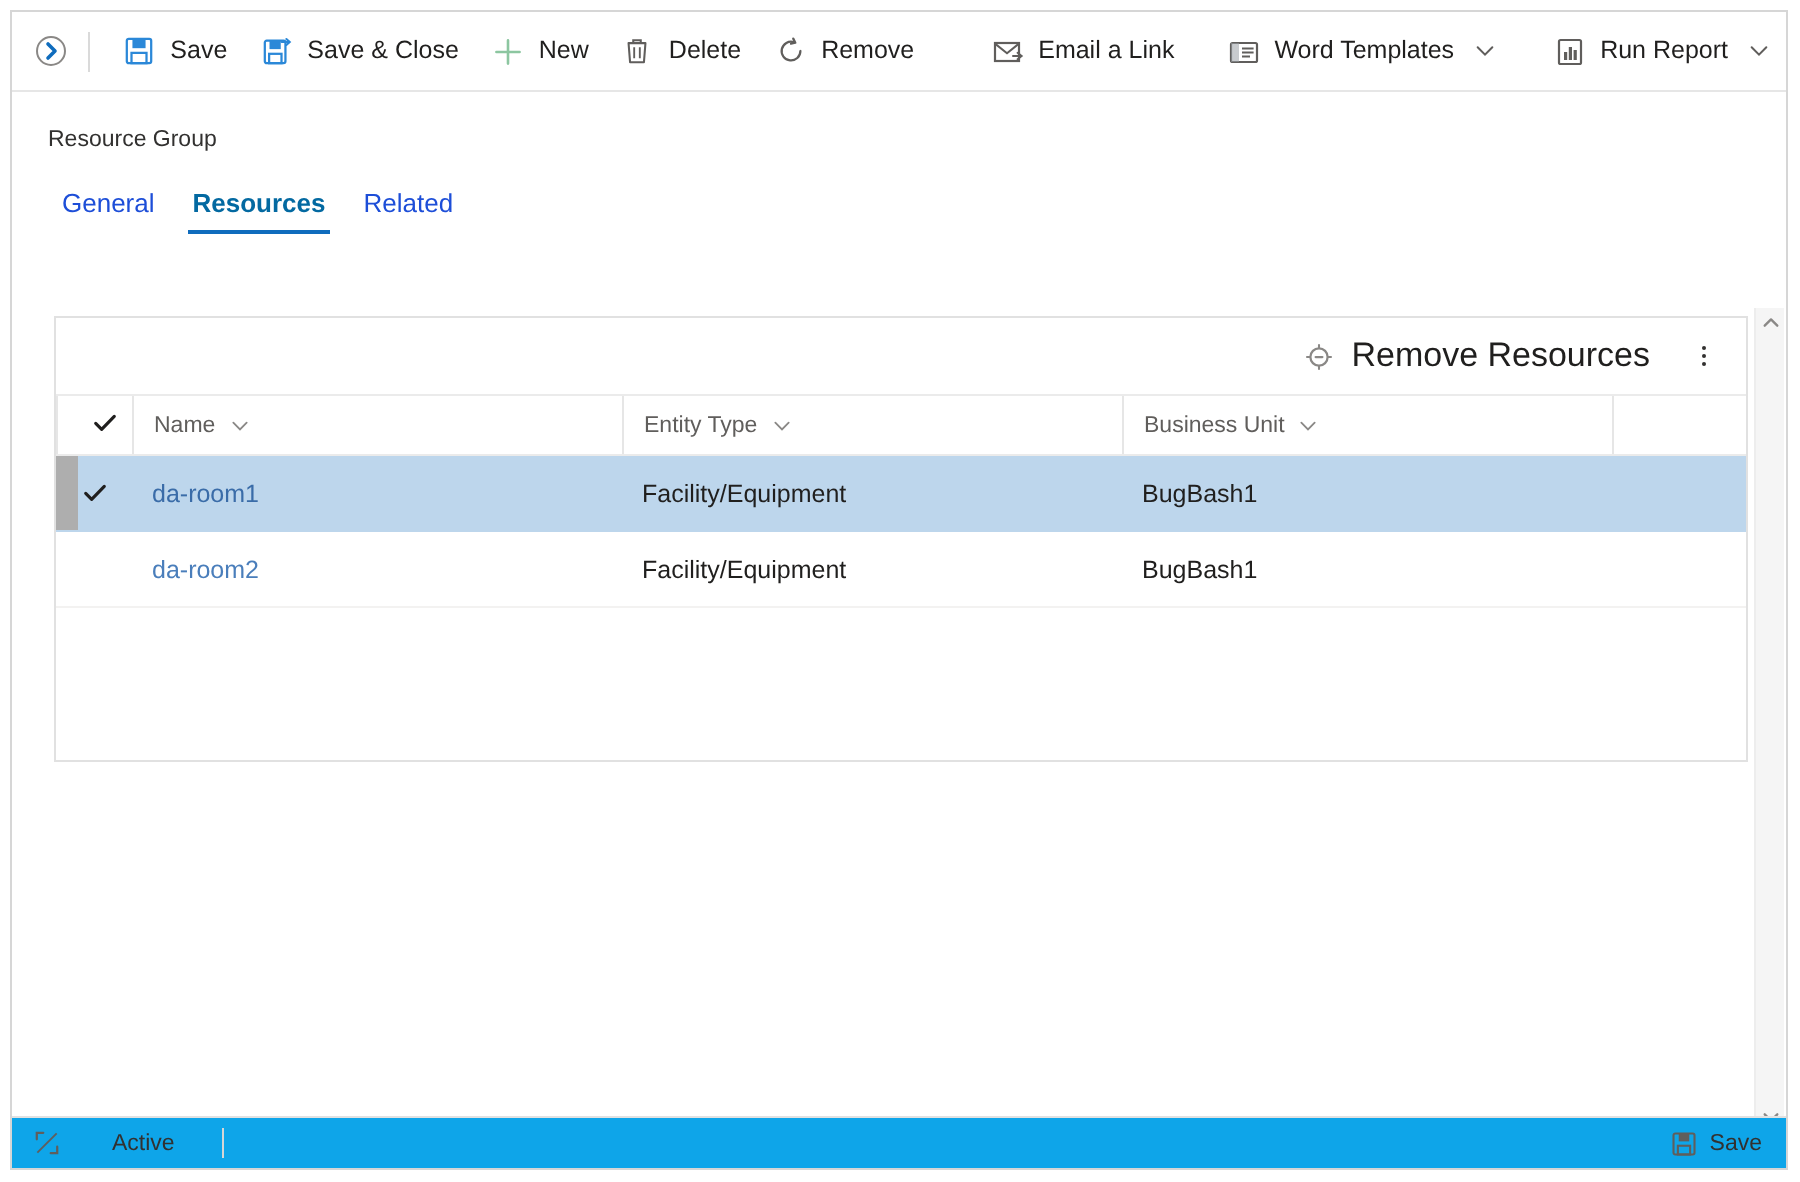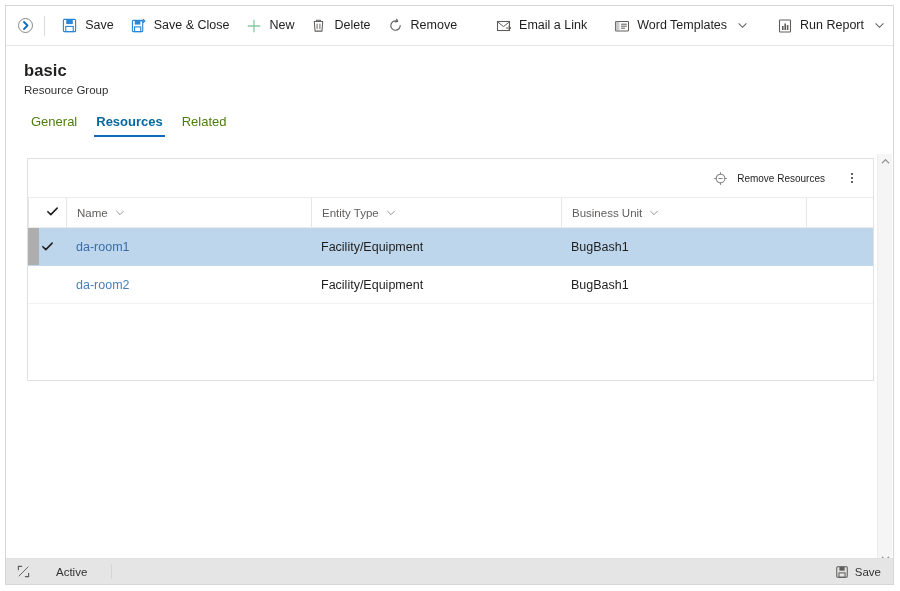--- a/index.html
+++ b/index.html
@@ -95,21 +95,21 @@
   .tabs {
     display: flex;
     align-items: flex-end;
     padding-left: 18px;
     margin-top: 12px;
     height: 28px;
   }
   .tab {
     position: relative;
     font-size: 13px;
-    color: #4d7c0f;
+    color: #1d4ed8;
     padding: 0 7px 7px 7px;
     margin-right: 5px;
     cursor: pointer;
     line-height: 16px;
   }
   .tab.active {
     font-weight: bold;
     color: #0369a1;
   }
   .tab.active::after {
@@ -139,21 +139,21 @@
     align-items: center;
     justify-content: flex-end;
     padding-right: 8px;
     box-sizing: border-box;
   }
   .gbtn {
     display: flex;
     align-items: center;
     height: 28px;
     padding: 0 8px;
-    font-size: 10px;
+    font-size: 17px;
     color: #201f1e;
     cursor: pointer;
   }
   .gbtn .cmd-ico { margin-right: 8px; }
   .overflow-btn {
     width: 26px; height: 26px;
     display: flex; align-items: center; justify-content: center;
     cursor: pointer;
     margin-left: 6px;
   }
@@ -233,21 +233,21 @@
   }
   .vscroll .arrow.bottom { position: absolute; bottom: 0; left: 0; }
 
   
   .footer {
     position: absolute;
     left: 0;
     right: 0;
     bottom: 0;
     height: 26px;
-    background: #e5e5e5;
+    background: #0ea5e9;
     border-top: 1px solid #e1e1e1;
     display: flex;
     align-items: center;
     box-sizing: border-box;
   }
   .foot-ico {
     width: 26px; height: 26px;
     display: flex; align-items: center; justify-content: center;
     margin-left: 4px;
     cursor: pointer;
@@ -379,21 +379,20 @@
       <span class="cmd-label">Run Report</span>
       <span class="cmd-caret">
         <svg width="11" height="11" viewBox="0 0 12 12">
             <path d="M2 4 L6 8 L10 4" fill="none" stroke="#605e5c" stroke-width="1.1" stroke-linecap="round"></path>
           </svg>
       </span>
     </div>
   </div>
 
   <div class="rec-header">
-    <div class="rec-title">basic</div>
     <div class="rec-sub">Resource Group</div>
   </div>
 
   <div class="tabs">
     <div class="tab">
       <span>General</span>
     </div>
     <div class="tab active">
       <span>Resources</span>
     </div>

